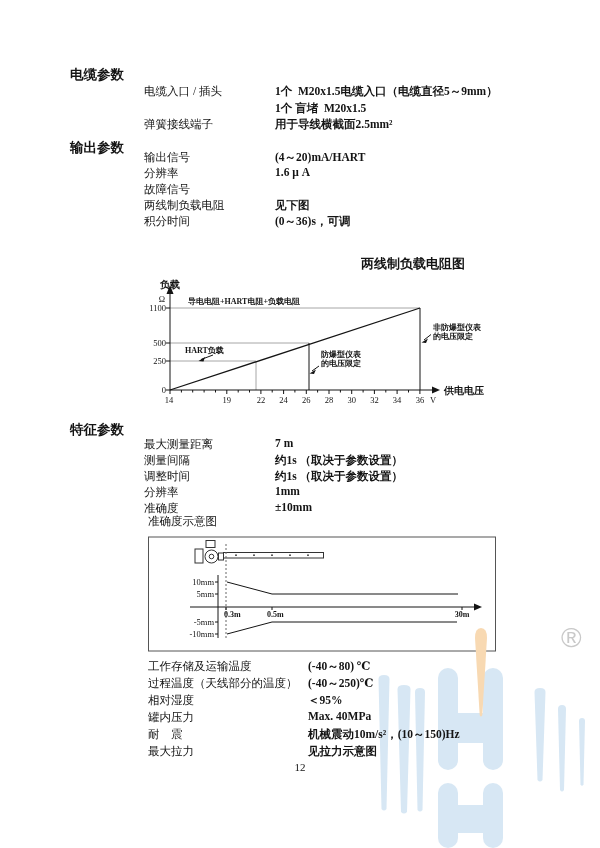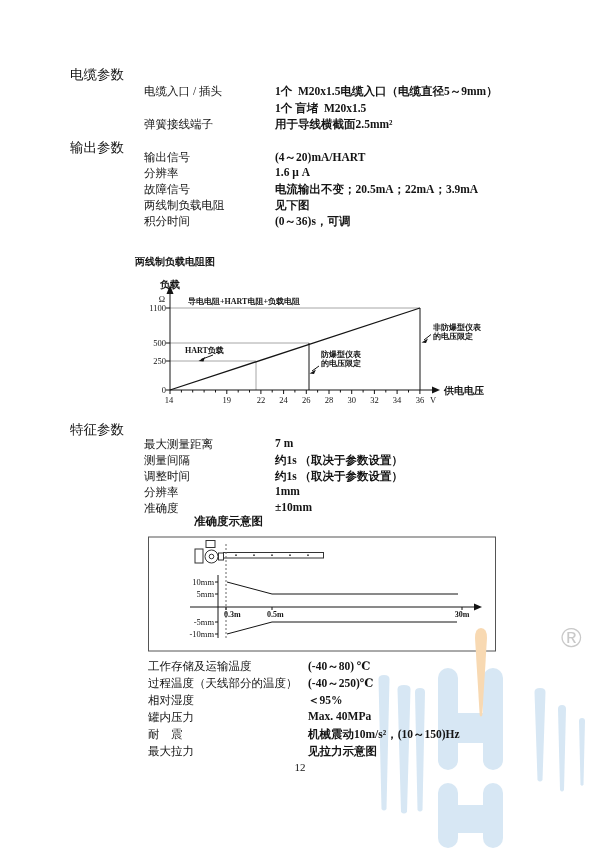--- a/index.html
+++ b/index.html
@@ -1,32 +1,32 @@
 <!DOCTYPE html>
 <html><head>
 <meta charset="utf-8">
 <style>
   html,body{margin:0;padding:0;}
   body{width:600px;height:848px;position:relative;background:#ffffff;
        font-family:"Liberation Serif","DejaVu Serif",serif;color:#141414;overflow:hidden;}
   .abs{position:absolute;}
-  .heading{position:absolute;left:70px;font-weight:normal;font-size:13.5px;}
+  .heading{position:absolute;left:70px;font-weight:bold;font-size:13.5px;}
   .rows{position:absolute;left:0;width:600px;text-align:center;}
   .row{position:relative;}
   .cable .row{height:16.5px;}
   .output .row{height:16px;}
   .features .row{height:16px;}
   .env .row{height:17px;}
   .lab{position:absolute;left:144px;font-size:11.5px;white-space:pre;}
   .val{position:absolute;left:275px;font-size:11.5px;white-space:pre;font-weight:bold;}
   .env .lab{left:148px;}
   .env .val{left:308px;}
-  .chart-title{position:absolute;left:135px;top:255px;width:330px;text-align:left;
-               font-weight:bold;font-size:10px;}
-  .acc-title{position:absolute;left:148px;top:514px;font-weight:bold;font-size:11.5px;margin-left:46px;}
+  .chart-title{position:absolute;left:135px;top:255px;width:330px;text-align:right;
+               font-weight:bold;font-size:13px;}
+  .acc-title{position:absolute;left:148px;top:514px;font-weight:normal;font-size:11.5px;}
   .pagenum{position:absolute;left:0;top:761px;width:600px;text-align:center;font-size:11px;}
   svg{font-family:inherit;}
   .n8{font-size:8.5px;fill:#141414;}
   .t8{font-size:8px;font-weight:bold;fill:#141414;}
   .b10{font-size:10px;font-weight:bold;fill:#141414;}
   .wm-blue{fill:#d7e7f4;}
   .wm-orange{fill:#f8d9b2;}
   .reg-mark{position:absolute;left:561px;top:624px;font-size:28px;color:#c9c9c9;
             font-family:"Liberation Sans",sans-serif;line-height:1;}
   .layer0{z-index:0;} .layer1{position:relative;z-index:1;} .layer2{z-index:2;}
@@ -72,21 +72,20 @@
     <div class="row">
       <span class="lab">输出信号</span>
       <span class="val">(4～20)mA/HART</span>
     </div>
     <div class="row">
       <span class="lab">分辨率</span>
       <span class="val">1.6 μ A</span>
     </div>
     <div class="row">
       <span class="lab">故障信号</span>
-      <span class="val">电流输出不变；20.5mA；22mA；3.9mA</span>
     </div>
     <div class="row">
       <span class="lab">两线制负载电阻</span>
       <span class="val">见下图</span>
     </div>
     <div class="row">
       <span class="lab">积分时间</span>
       <span class="val">(0～36)s，可调</span>
     </div>
   </div>

